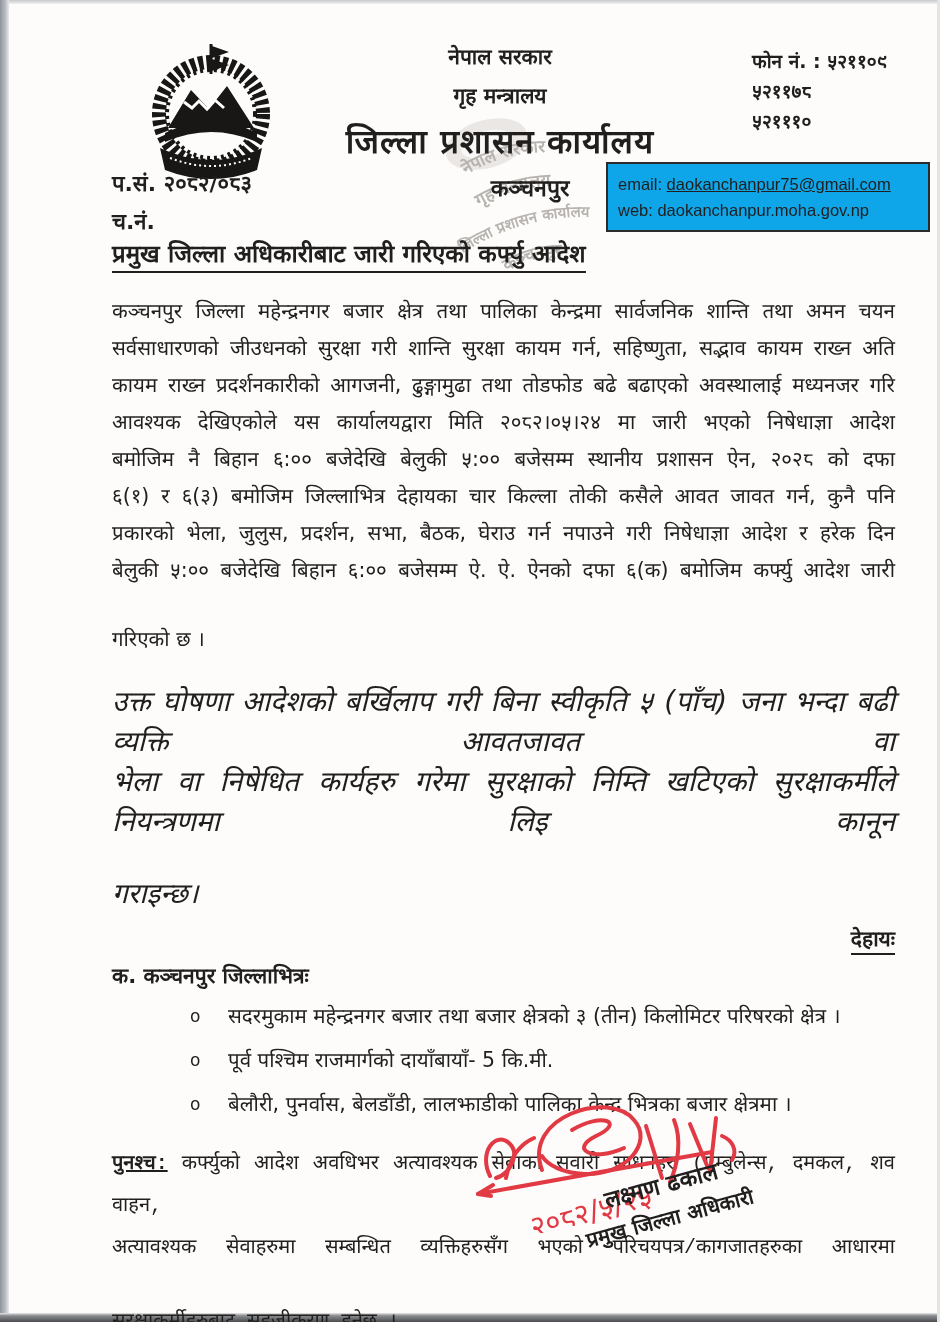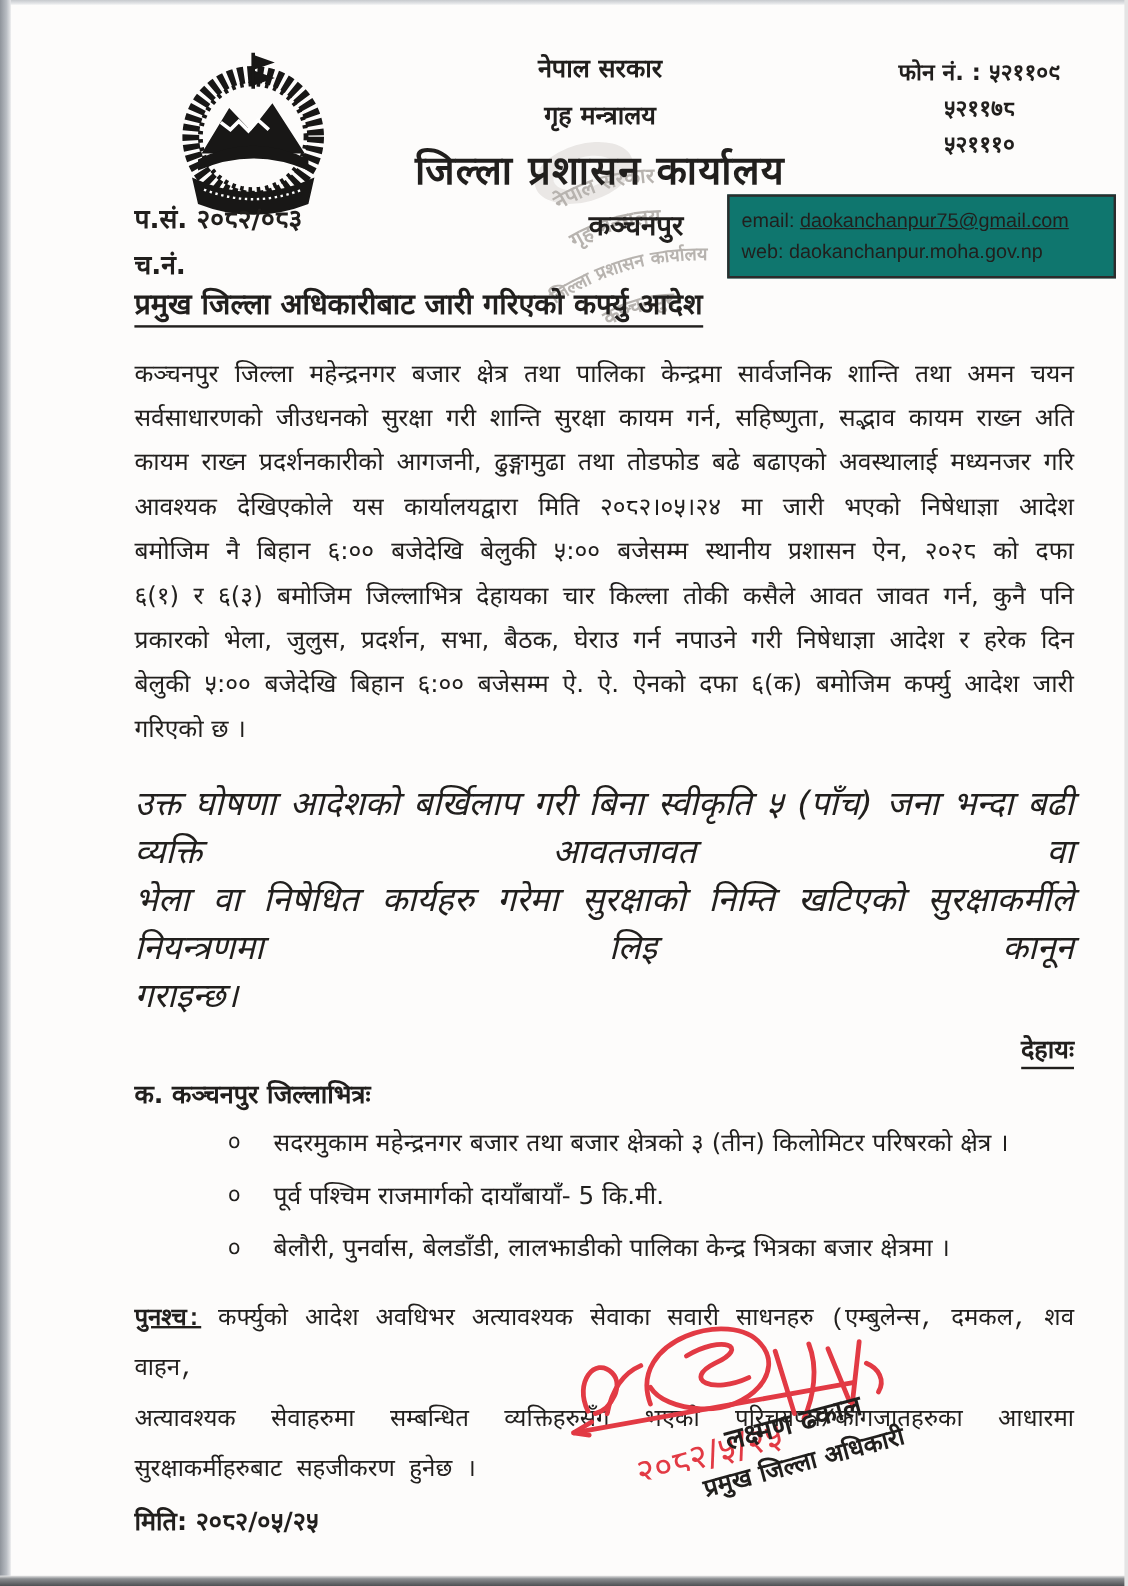--- a/index.html
+++ b/index.html
@@ -25,38 +25,38 @@
     background:linear-gradient(to top,#4b4d50,#8a8d90 70%,#e8e8e8);}
   .edge-right{position:absolute;right:0;top:0;bottom:0;width:3px;background:#e4e4e4;}
 
   
   .emblem{position:absolute;left:132px;top:40px;}
   .hdr-center{position:absolute;left:245px;top:42px;width:510px;text-align:center;}
   .hdr-gov{font-size:21px;font-weight:bold;}
   .hdr-min{font-size:21px;font-weight:bold;margin-top:11px;}
   .hdr-office{font-size:33px;font-weight:bold;margin-top:9px;letter-spacing:1px;}
   .hdr-district{font-size:23px;font-weight:bold;margin-top:8px;transform:translateX(30px);}
-  .contacts{position:absolute;left:724px;top:46px;width:184px;text-align:center;
+  .contacts{position:absolute;left:752px;top:46px;width:184px;text-align:left;
     font-size:19px;line-height:30px;font-weight:bold;}
   .emailbox{position:absolute;left:606px;top:162px;width:300px;border:2px solid #2c2c2c;
-    padding:7px 10px;font-family:var(--latfont);font-size:16.5px;line-height:26px;background:#0f766e;}
+    padding:7px 10px;font-family:var(--latfont);font-size:16.5px;line-height:26px;background:#0ea5e9;}
   .emailbox .u{text-decoration:underline;}
   .meta{position:absolute;left:112px;top:165px;font-size:22px;font-weight:bold;line-height:38px;}
   .stamp{position:absolute;left:392px;top:106px;transform:rotate(-16deg);opacity:.62;}
 
   
   .bodytext{position:absolute;left:112px;width:783px;top:236px;}
   .title{ text-align:left;font-size:24px;font-weight:bold; }
   .title span{border-bottom:2.5px solid var(--ink);padding-bottom:3px;}
   .para1{margin-top:24px;font-size:20.5px;}
   .para1 .jline{line-height:37px;}
   .para2{margin-top:24px;font-size:28px;font-style:italic;}
   .para2 .jline{line-height:40px;}
   .jline{text-align:justify;text-align-last:justify;}
-  .lastline{text-align:right;text-align-last:left;}
+  .lastline{text-align:right;text-align-last:left;margin-top:32px;}
   .dehaya{margin-top:10px;text-align:right;font-size:21px;font-weight:bold;}
   .dehaya span{border-bottom:2px solid var(--ink);padding-bottom:2px;}
   .list-intro{margin-top:9px;font-size:21px;font-weight:bold;}
   .bullets{margin-top:12px;}
   .bullet{display:flex;font-size:20.5px;line-height:30px;margin-bottom:14px;}
   .bullet .mark{width:38px;margin-left:78px;font-size:17px;}
   .punascha{margin-top:24px;font-size:20px;font-family:Liberation Mono, monospace;}
   .punascha .jline{line-height:42px;}
   .pn-label{font-weight:bold;text-decoration:underline;}
   .datemiti{margin-top:6px;font-size:21px;font-weight:bold;}

